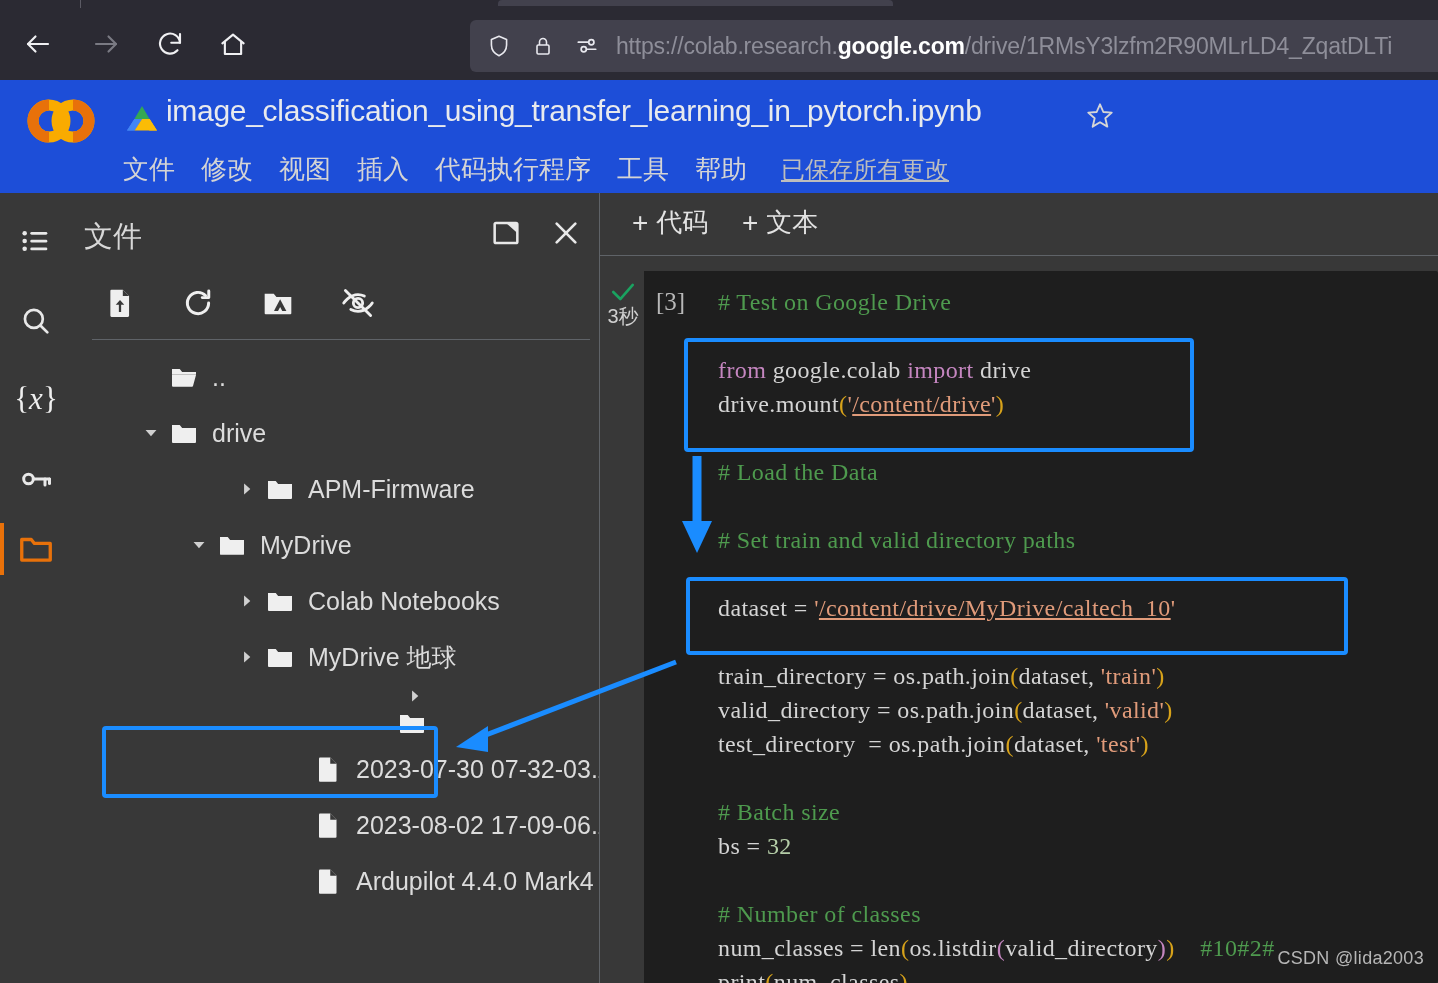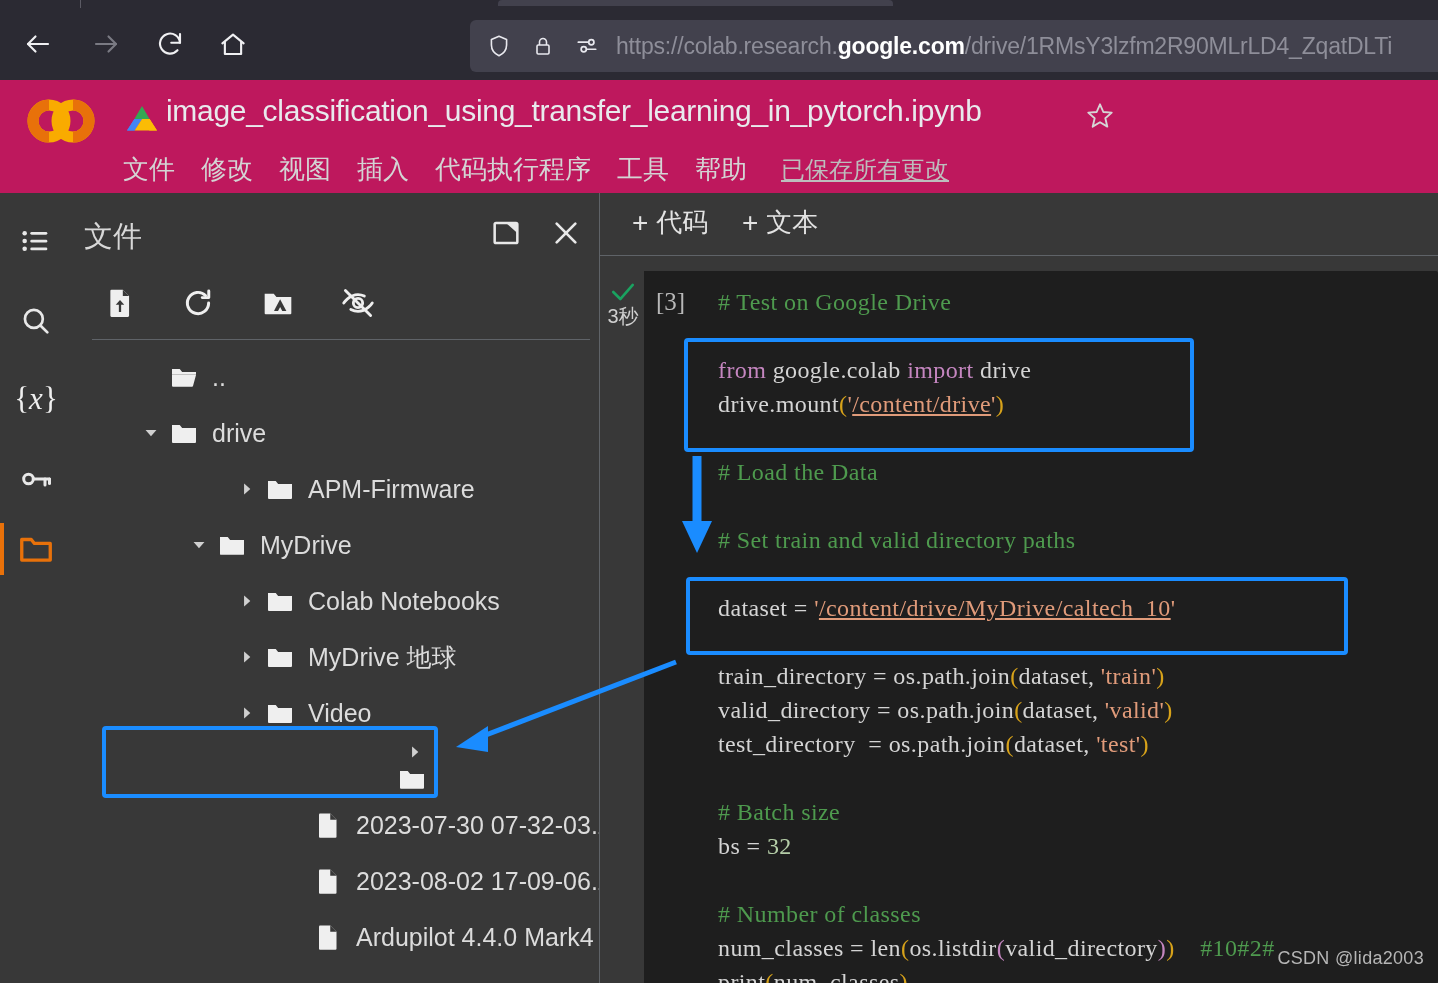--- a/index.html
+++ b/index.html
@@ -74,21 +74,21 @@
     color: #8e8e99;
     letter-spacing: -0.2px;
   }
   .url-text .host-bold { color: #ffffff; font-weight: 700; }
 
   
   .colab-header {
     position: absolute;
     left: 0; top: 80px;
     width: 1438px; height: 113px;
-    background: #be185d;
+    background: #1d4ed8;
     border-bottom: 7px solid #fef9c3;
   }
   .colab-logo {
     position: absolute;
     left: 24px; top: 16px;
     width: 74px; height: 50px;
   }
   .drive-badge {
     position: absolute;
     left: 127px; top: 25px;
@@ -581,33 +581,20 @@
               <polygon points="8.5,5.5 16,12 8.5,18.5" fill="#d0d0d0"></polygon>
             </svg>
           </span>
           <span class="tw-icon">
             <svg width="30" height="30" viewBox="0 0 24 24">
               <path d="M2.4 5.6h6.2l1.9 2.3h11.1v11.2a.8.8 0 0 1-.8.8H3.2a.8.8 0 0 1-.8-.8z" fill="#efefef"></path>
             </svg>
           </span>
           <span class="tw-label">MyDrive 地球</span>
         </div>
-        <div class="tree-row" style="padding-left: 164px;">
-          <span class="tw-caret">
-            <svg width="20" height="20" viewBox="0 0 24 24">
-              <polygon points="8.5,5.5 16,12 8.5,18.5" fill="#d0d0d0"></polygon>
-            </svg>
-          </span>
-          <span class="tw-icon">
-            <svg width="30" height="30" viewBox="0 0 24 24">
-              <path d="M2.4 5.6h6.2l1.9 2.3h11.1v11.2a.8.8 0 0 1-.8.8H3.2a.8.8 0 0 1-.8-.8z" fill="#efefef"></path>
-            </svg>
-          </span>
-          <span class="tw-label">Video</span>
-        </div>
         <div class="tree-row" style="padding-left: 164px; flex-direction: column;">
           <span class="tw-caret">
             <svg width="20" height="20" viewBox="0 0 24 24">
               <polygon points="8.5,5.5 16,12 8.5,18.5" fill="#d0d0d0"></polygon>
             </svg>
           </span>
           <span class="tw-icon">
             <svg width="30" height="30" viewBox="0 0 24 24">
               <path d="M2.4 5.6h6.2l1.9 2.3h11.1v11.2a.8.8 0 0 1-.8.8H3.2a.8.8 0 0 1-.8-.8z" fill="#efefef"></path>
             </svg>

